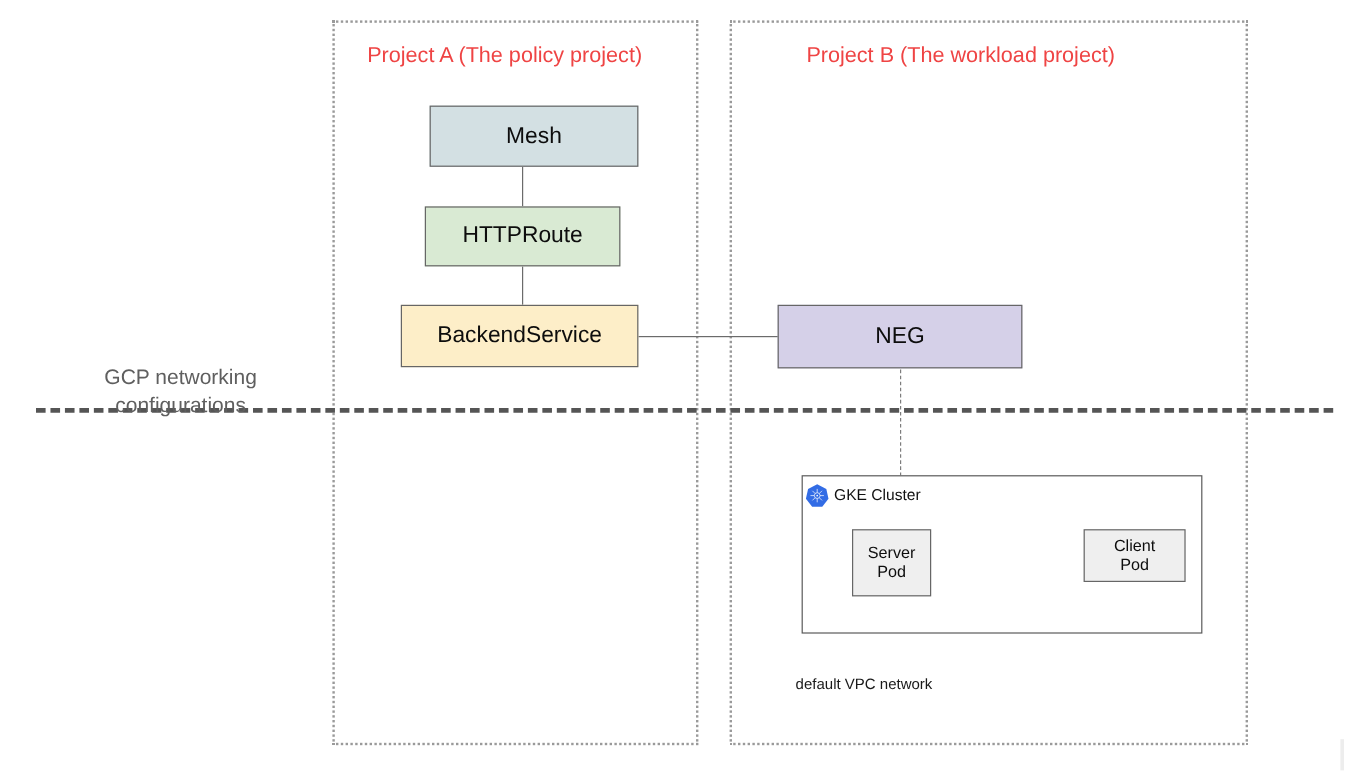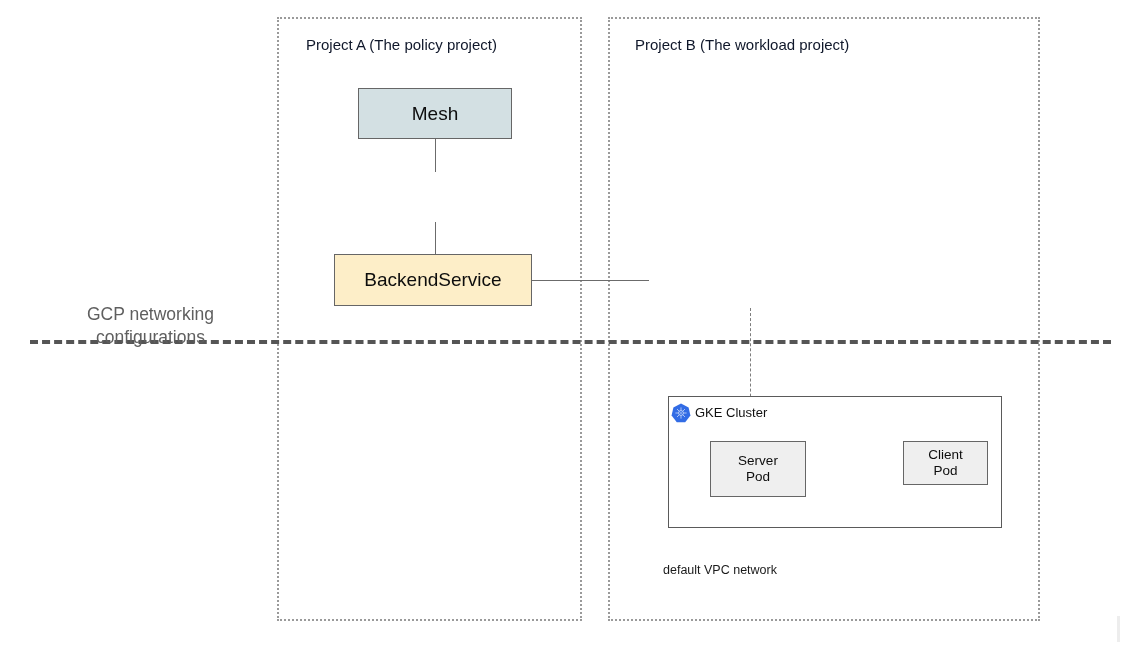--- a/index.html
+++ b/index.html
@@ -21,22 +21,22 @@
 
   
   .project-box {
     position: absolute;
     border: 2px dotted #9a9a9a;
     background: transparent;
     box-sizing: border-box;
   }
   .project-label {
     position: absolute;
-    font-size: 15px;
-    color: #0f172a;
+    font-size: 18px;
+    color: #ef4444;
     white-space: nowrap;
     line-height: 1;
     text-align: right;
   }
 
   
   .node {
     position: absolute;
     box-sizing: border-box;
     border: 1.6px solid #666666;
@@ -122,39 +122,45 @@
 </style>
 </head>
 <body>
 
 <div id="canvas">
 
   <div class="project-box" style="left:277px; top:17px; width:305px; height:604px;"></div>
   <div class="project-box" style="left:608px; top:17px; width:432px; height:604px;"></div>
 
   <div class="project-label" style="left:306px; top:37px;">Project A (The policy project)</div>
-  <div class="project-label" style="left:635px; top:37px;">Project B (The workload project)</div>
+  <div class="project-label" style="left:672px; top:37px;">Project B (The workload project)</div>
 
   <div class="line-v" style="left:435px; top:139px; height:33px;"></div>
 
   <div class="line-v" style="left:435px; top:222px; height:32px;"></div>
 
   <div class="line-h" style="left:532px; top:280px; width:117px;"></div>
 
   <div class="line-v-dashed" style="left:750px; top:308px; height:134px;"></div>
 
-  <div class="node big" style="left:358px; top:88px; width:154px; height:51px; background:#d3e0e3;">
+  <div class="node big" style="left:358px; top:88px; width:174px; height:51px; background:#d3e0e3;">
     <span>Mesh</span>
   </div>
 
+  <div class="node big" style="left:354px; top:172px; width:163px; height:50px; background:#d9ead3;">
+    <span>HTTPRoute</span>
+  </div>
 
   <div class="node big" style="left:334px; top:254px; width:198px; height:52px; background:#fdeec8;">
     <span>BackendService</span>
   </div>
 
+  <div class="node big" style="left:648px; top:254px; width:204px; height:53px; background:#d5d0e8;">
+    <span>NEG</span>
+  </div>
 
   <div class="divider" style="left:30px; top:340px; width:1081px;"></div>
 
   <div class="side-label" style="left:48px; top:275px; width:205px;">GCP networking
 configurations</div>
 
   <div class="cluster-box" style="left:668px; top:396px; width:334px; height:132px;"></div>
 
   <div class="k8s-icon" style="left:671px; top:403px;">
     <svg viewBox="0 0 100 100" width="20" height="20" aria-hidden="true">
@@ -169,21 +175,21 @@
         <line x1="30" y1="30" x2="41" y2="41"></line>
         <line x1="59" y1="59" x2="70" y2="70"></line>
         <line x1="70" y1="30" x2="59" y2="41"></line>
         <line x1="41" y1="59" x2="30" y2="70"></line>
       </g>
     </svg>
   </div>
 
   <div class="cluster-title" style="left:695px; top:406px;">GKE Cluster</div>
 
-  <div class="node small" style="left:710px; top:441px; width:96px; height:56px; background:#efefef; white-space:pre-line;">
+  <div class="node small" style="left:710px; top:441px; width:66px; height:56px; background:#efefef; white-space:pre-line;">
     <span style="white-space:pre-line;">Server
 Pod</span>
   </div>
 
   <div class="node small" style="left:903px; top:441px; width:85px; height:44px; background:#efefef; white-space:pre-line;">
     <span style="white-space:pre-line;">Client
 Pod</span>
   </div>
 
   <div class="vpc-label" style="left:663px; top:564px;text-align:right;">default VPC network</div>

